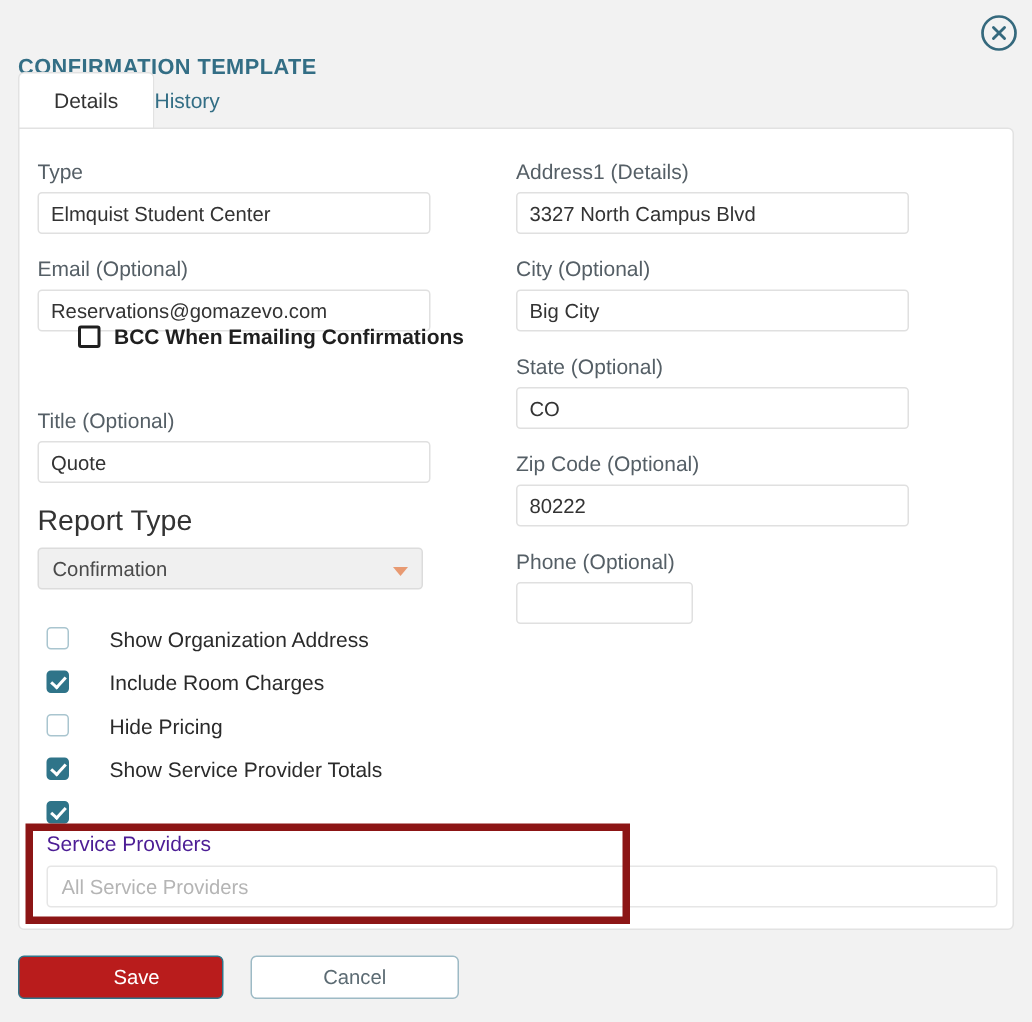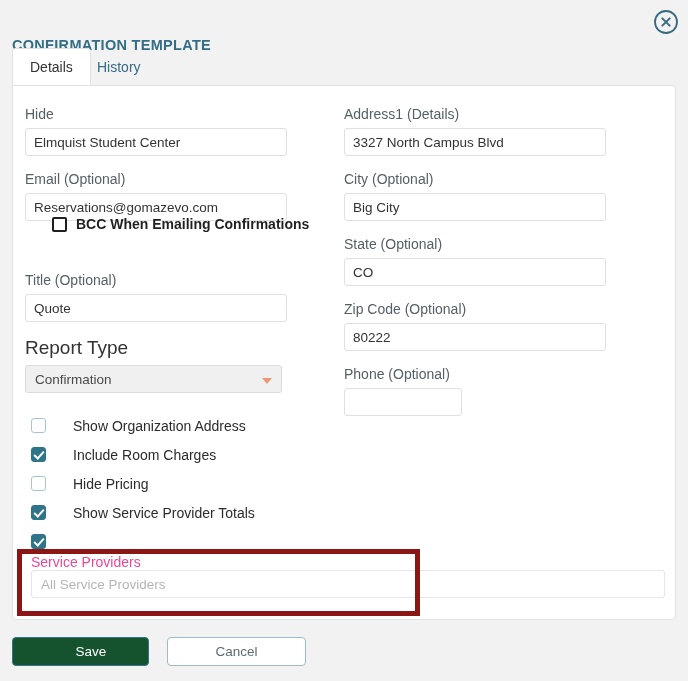--- a/index.html
+++ b/index.html
@@ -43,21 +43,21 @@
     position: absolute;
     left: 0; top: 48px;
     width: 688px; height: 38px;
   }
   .tab {
     position: absolute;
     top: 0;
     height: 38px;
     line-height: 37px;
     font-size: 14px;
-    padding: 0 17px;
+    padding: 0 23px;
     box-sizing: border-box;
     cursor: pointer;
   }
   .tab.active {
     left: 12px;
     background: #ffffff;
     color: #333333;
     border: 1px solid #e2e2e2;
     border-bottom: none;
     border-top-left-radius: 4px;
@@ -202,21 +202,22 @@
   }
 
   
   .sp-block {
     position: absolute;
     left: 18px; top: 468px;
     width: 634px;
   }
   .sp-label {
     font-size: 14px;
-    color: #ec4899;
+    color: #4c1d95;
+    margin-bottom: 7px;
   }
   .sp-input {
     width: 634px;
     height: 28px;
     box-sizing: border-box;
     border: 1px solid #e6e6e6;
     border-radius: 3px;
     background: #ffffff;
     font-size: 13.5px;
     padding: 8px 9px;
@@ -247,21 +248,21 @@
     text-align: center;
     font-size: 13.5px;
     border-radius: 4px;
     box-sizing: border-box;
     cursor: pointer;
     font-family: "Liberation Sans", sans-serif;
   }
   .btn-save {
     left: 12px;
     width: 137px;
-    background: #14532d;
+    background: #b91c1c;
     color: #ffffff;
     border: 1px solid #2f7489;
     padding-left: 21px;
   }
   .btn-cancel {
     left: 167px;
     width: 139px;
     background: #ffffff;
     color: #5c6b73;
     border: 1px solid #9dbac5;
@@ -283,21 +284,21 @@
 <div class="tab-strip">
   <div class="tab active">Details</div>
   <div class="tab inactive">History</div>
 </div>
 
 <div class="panel">
 
   <div class="col-left">
 
     <div class="field-block">
-      <div class="field-label">Hide</div>
+      <div class="field-label">Type</div>
       <input class="text-input" type="text" value="Elmquist Student Center" style="">
     </div>
 
     <div class="field-block">
       <div class="field-label">Email (Optional)</div>
       <input class="text-input" type="text" value="Reservations@gomazevo.com" style="">
     </div>
 
     <div style="height:36px"></div>
 

